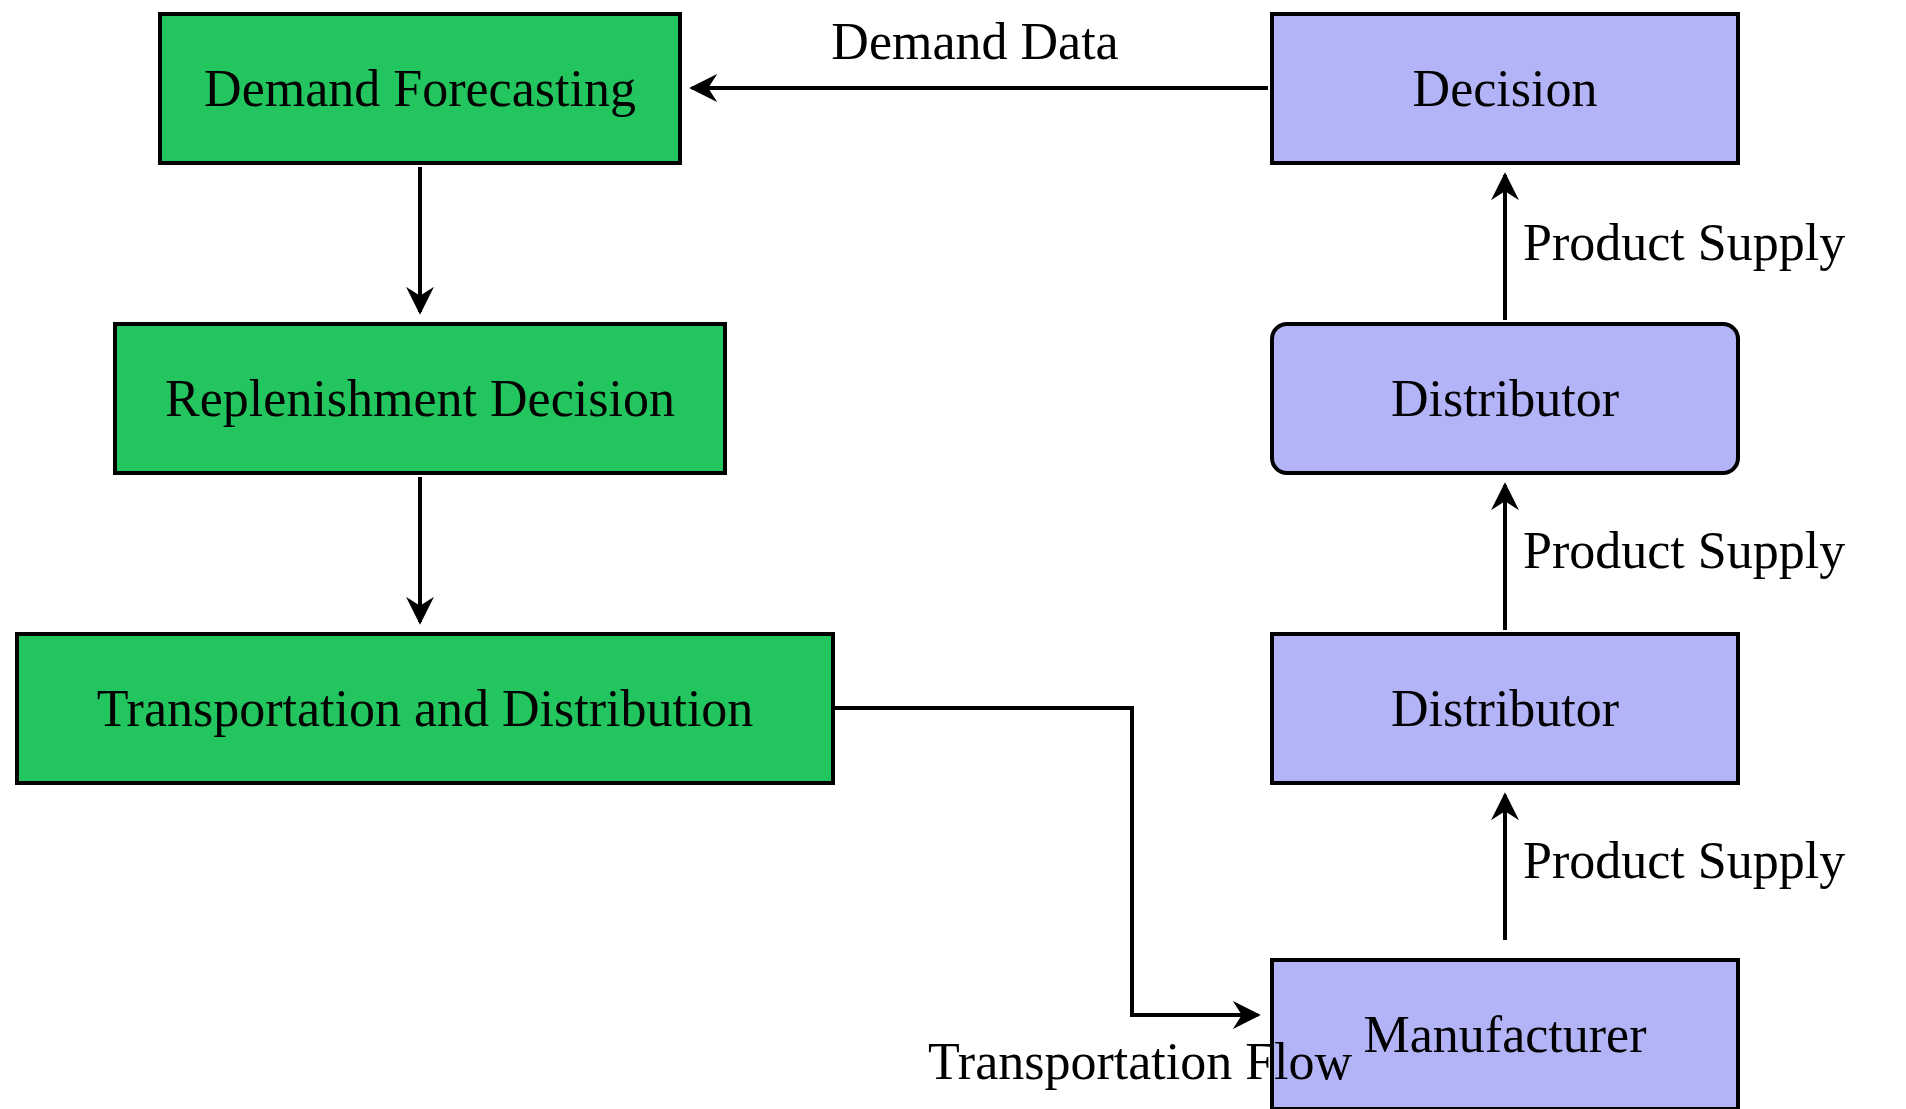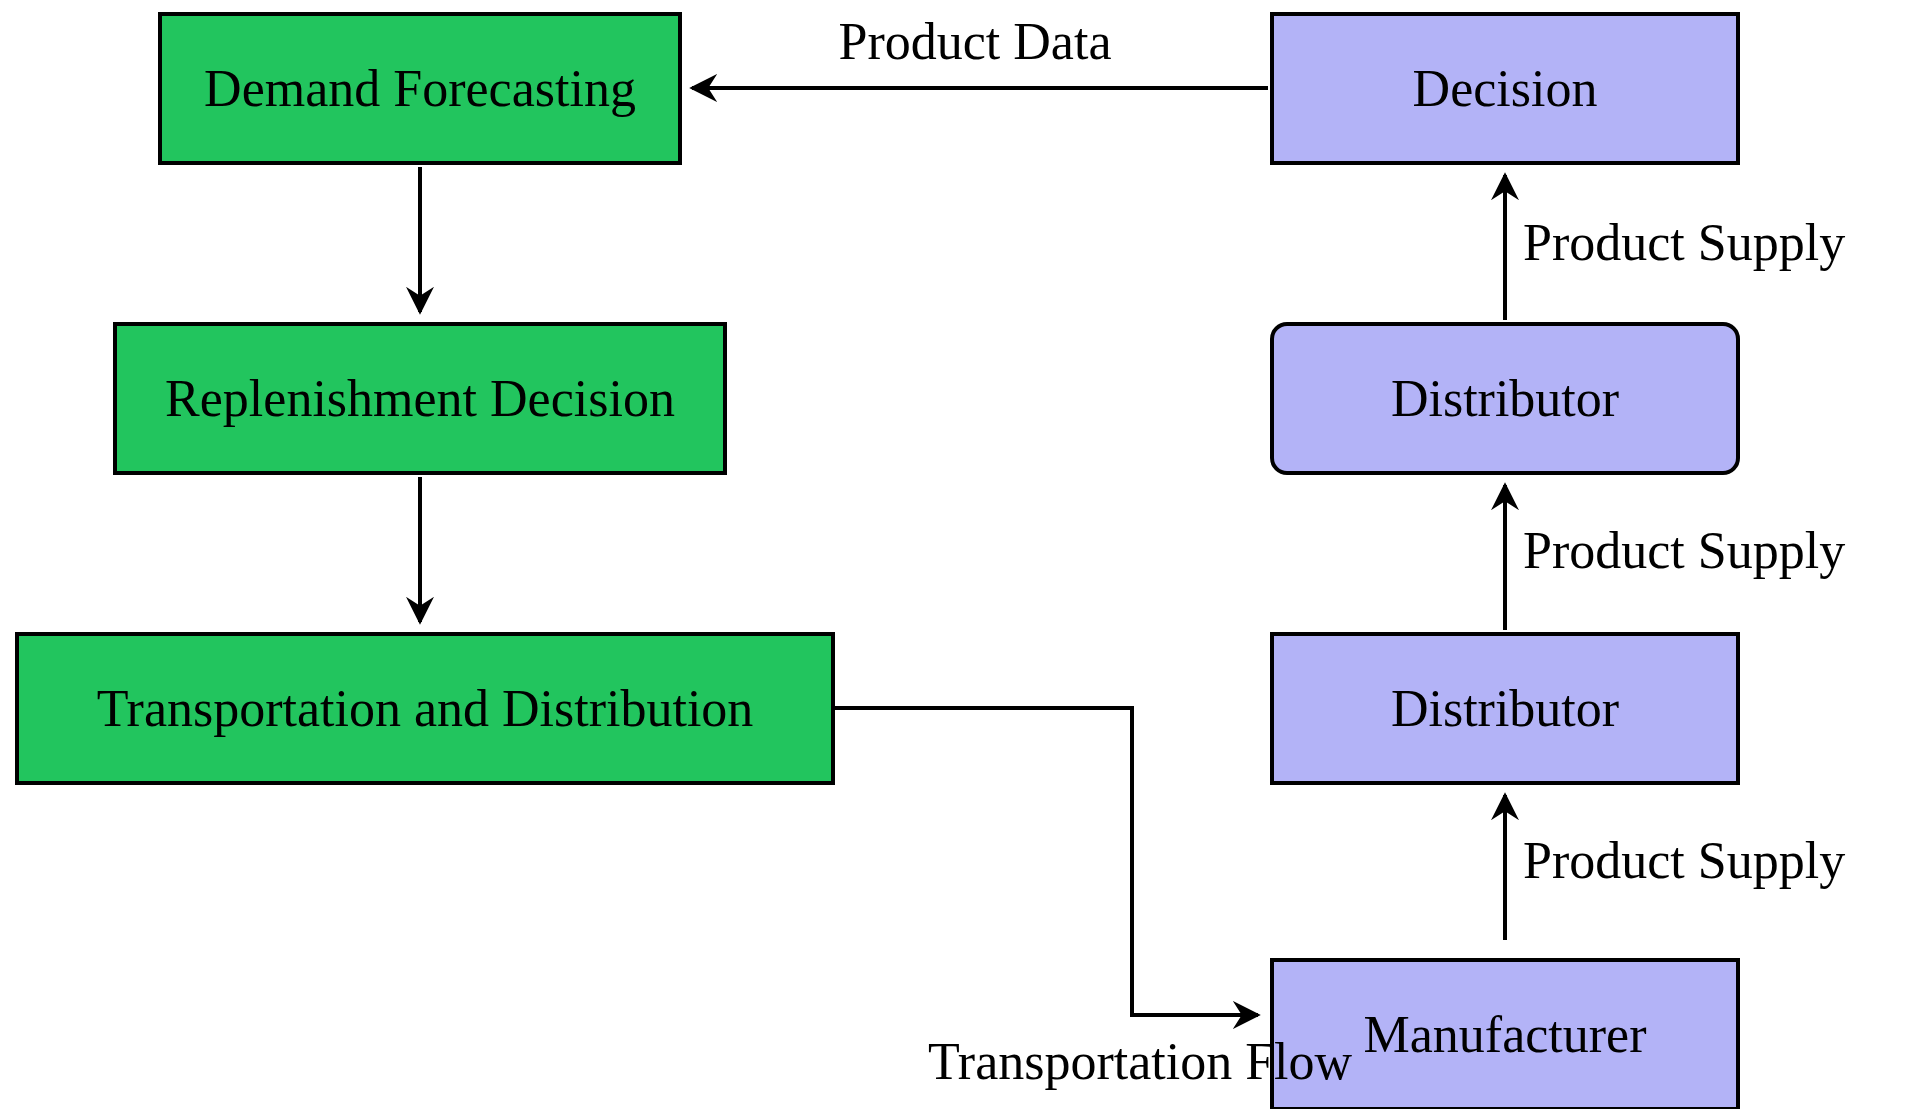--- a/index.html
+++ b/index.html
@@ -118,21 +118,21 @@
   </div>
 
   <div class="node entity n-who">
     <span>Distributor</span>
   </div>
 
   <div class="node entity n-man">
     <span>Manufacturer</span>
   </div>
 
-  <div class="edge-label lbl-demand-data">Product Data</div>
+  <div class="edge-label lbl-demand-data">Demand Data</div>
 
   <div class="edge-label lbl-repl-flow">Transportation Flow</div>
 
   <div class="edge-label lbl-ps lbl-ps-3">Product Supply</div>
 
   <div class="edge-label lbl-ps lbl-ps-2">Product Supply</div>
 
   <div class="edge-label lbl-ps lbl-ps-1">Product Supply</div>
 
 </div>

